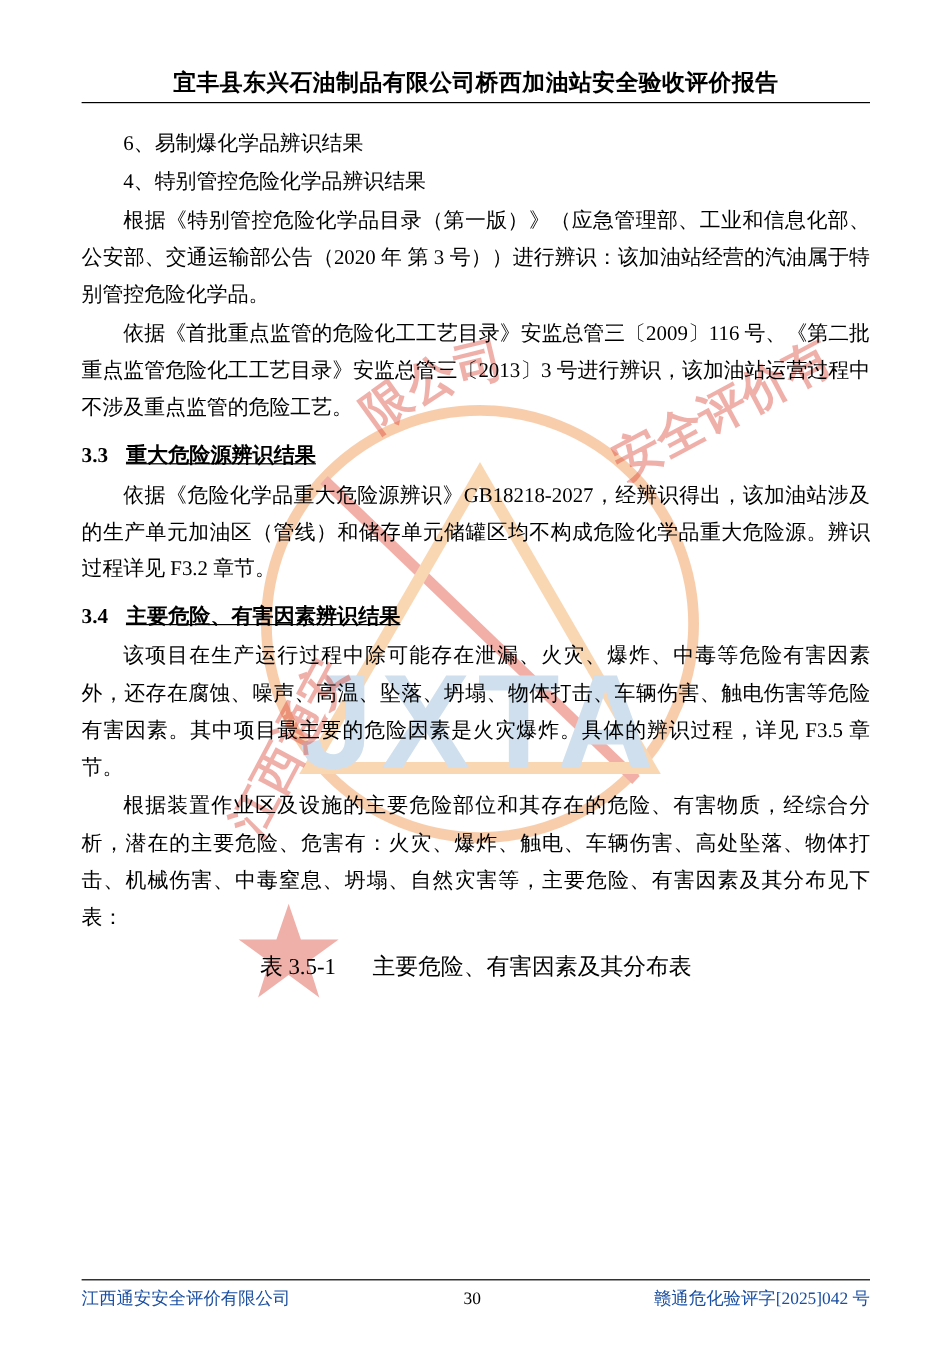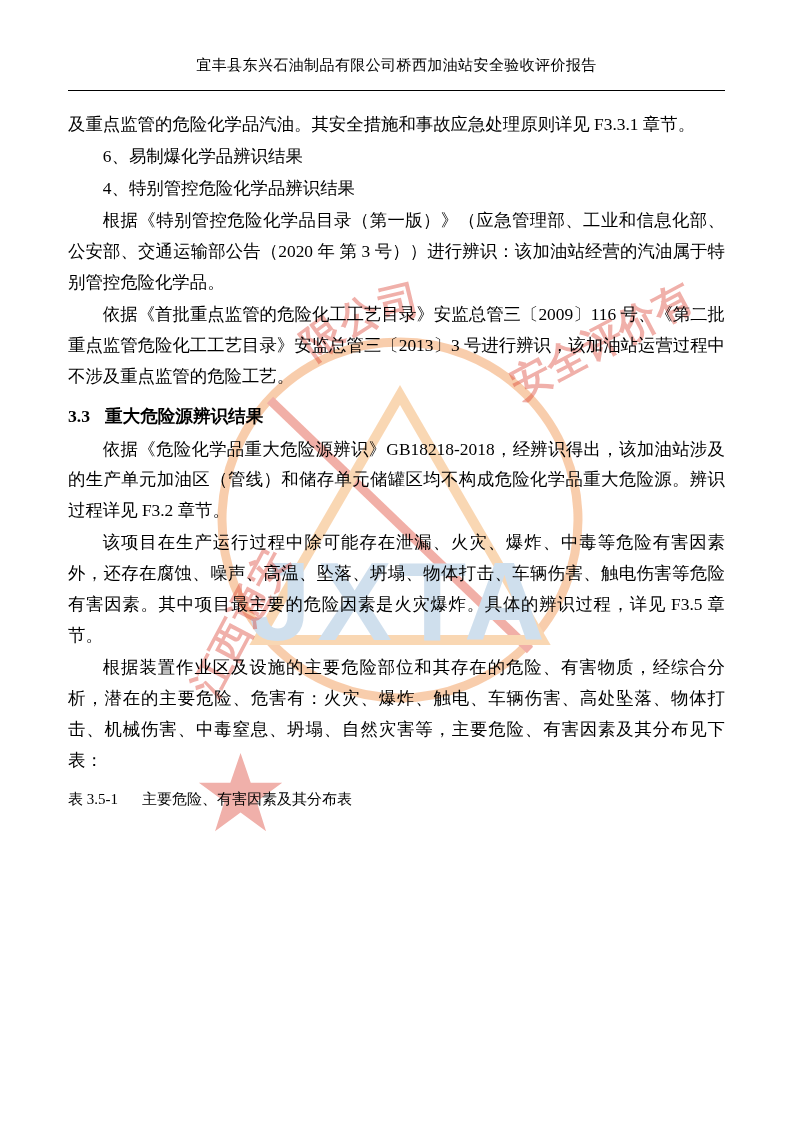--- a/index.html
+++ b/index.html
@@ -32,24 +32,24 @@
     width: 793px;
     height: 1122px;
     pointer-events: none;
     z-index: 5;
   }
 
   
   .doc-header {
     position: relative;
     text-align: center;
-    font-size: 15px;
-    font-weight: normal;
+    font-size: 19px;
+    font-weight: bold;
     letter-spacing: 0.4px;
-    padding-bottom: 16px;
+    padding-bottom: 4px;
     z-index: 10;
   }
   .doc-header::after {
     content: "";
     position: absolute;
     left: 0; right: 0; bottom: 0;
     height: 1px;
     background: #000;
   }
 
@@ -69,29 +69,31 @@
   }
   .p.noindent {
     text-indent: 0;
   }
   .h2 {
     margin: 9px 0 2px 0;
     font-size: 17.6px;
     font-weight: bold;
     text-indent: 0;
     line-height: 1.75;
+    text-decoration: underline;
   }
   .h2 .num {
     display: inline-block;
     min-width: 2.1em;
   }
   .tbl-caption {
     margin: 10px 0 0 0;
     text-indent: 0;
-    font-size: 15px;
+    text-align: center;
+    font-size: 19px;
   }
   .tbl-caption .gap {
     display: inline-block;
     width: 1.6em;
   }
 
   
   .doc-footer {
     position: absolute;
     left: 68px;
@@ -148,35 +150,44 @@
       </g>
     </svg>
   </div>
 
   <div class="doc-header">
     <span>宜丰县东兴石油制品有限公司桥西加油站安全验收评价报告</span>
   </div>
 
   <div class="content">
 
-    <p class="p noindent">及重点监管的危险化学品汽油。其安全措施和事故应急处理原则详见 F3.3.1 章节。</p>
     <p class="p">6、易制爆化学品辨识结果</p>
     <p class="p">4、特别管控危险化学品辨识结果</p>
     <p class="p">根据《特别管控危险化学品目录（第一版）》（应急管理部、工业和信息化部、公安部、交通运输部公告（2020 年 第 3 号））进行辨识：该加油站经营的汽油属于特别管控危险化学品。</p>
     <p class="p">依据《首批重点监管的危险化工工艺目录》安监总管三〔2009〕116 号、《第二批重点监管危险化工工艺目录》安监总管三〔2013〕3 号进行辨识，该加油站运营过程中不涉及重点监管的危险工艺。</p>
 
     <p class="h2">
       <span class="num">3.3</span><span>重大危险源辨识结果</span>
     </p>
-    <p class="p">依据《危险化学品重大危险源辨识》GB18218-2018，经辨识得出，该加油站涉及的生产单元加油区（管线）和储存单元储罐区均不构成危险化学品重大危险源。辨识过程详见 F3.2 章节。</p>
+    <p class="p">依据《危险化学品重大危险源辨识》GB18218-2027，经辨识得出，该加油站涉及的生产单元加油区（管线）和储存单元储罐区均不构成危险化学品重大危险源。辨识过程详见 F3.2 章节。</p>
 
+    <p class="h2">
+      <span class="num">3.4</span><span>主要危险、有害因素辨识结果</span>
+    </p>
     <p class="p">该项目在生产运行过程中除可能存在泄漏、火灾、爆炸、中毒等危险有害因素外，还存在腐蚀、噪声、高温、坠落、坍塌、物体打击、车辆伤害、触电伤害等危险有害因素。其中项目最主要的危险因素是火灾爆炸。具体的辨识过程，详见 F3.5 章节。</p>
 
     <p class="p">根据装置作业区及设施的主要危险部位和其存在的危险、有害物质，经综合分析，潜在的主要危险、危害有：火灾、爆炸、触电、车辆伤害、高处坠落、物体打击、机械伤害、中毒窒息、坍塌、自然灾害等，主要危险、有害因素及其分布见下表：</p>
 
     <p class="tbl-caption">
       <span>表 3.5-1</span><span class="gap"></span><span>主要危险、有害因素及其分布表</span>
     </p>
 
   </div>
 
+  <div class="doc-footer">
+    <div class="inner">
+      <span>江西通安安全评价有限公司</span>
+      <span class="pg">30</span>
+      <span>赣通危化验评字[2025]042 号</span>
+    </div>
+  </div>
 
 </div>
 
 </body></html>

